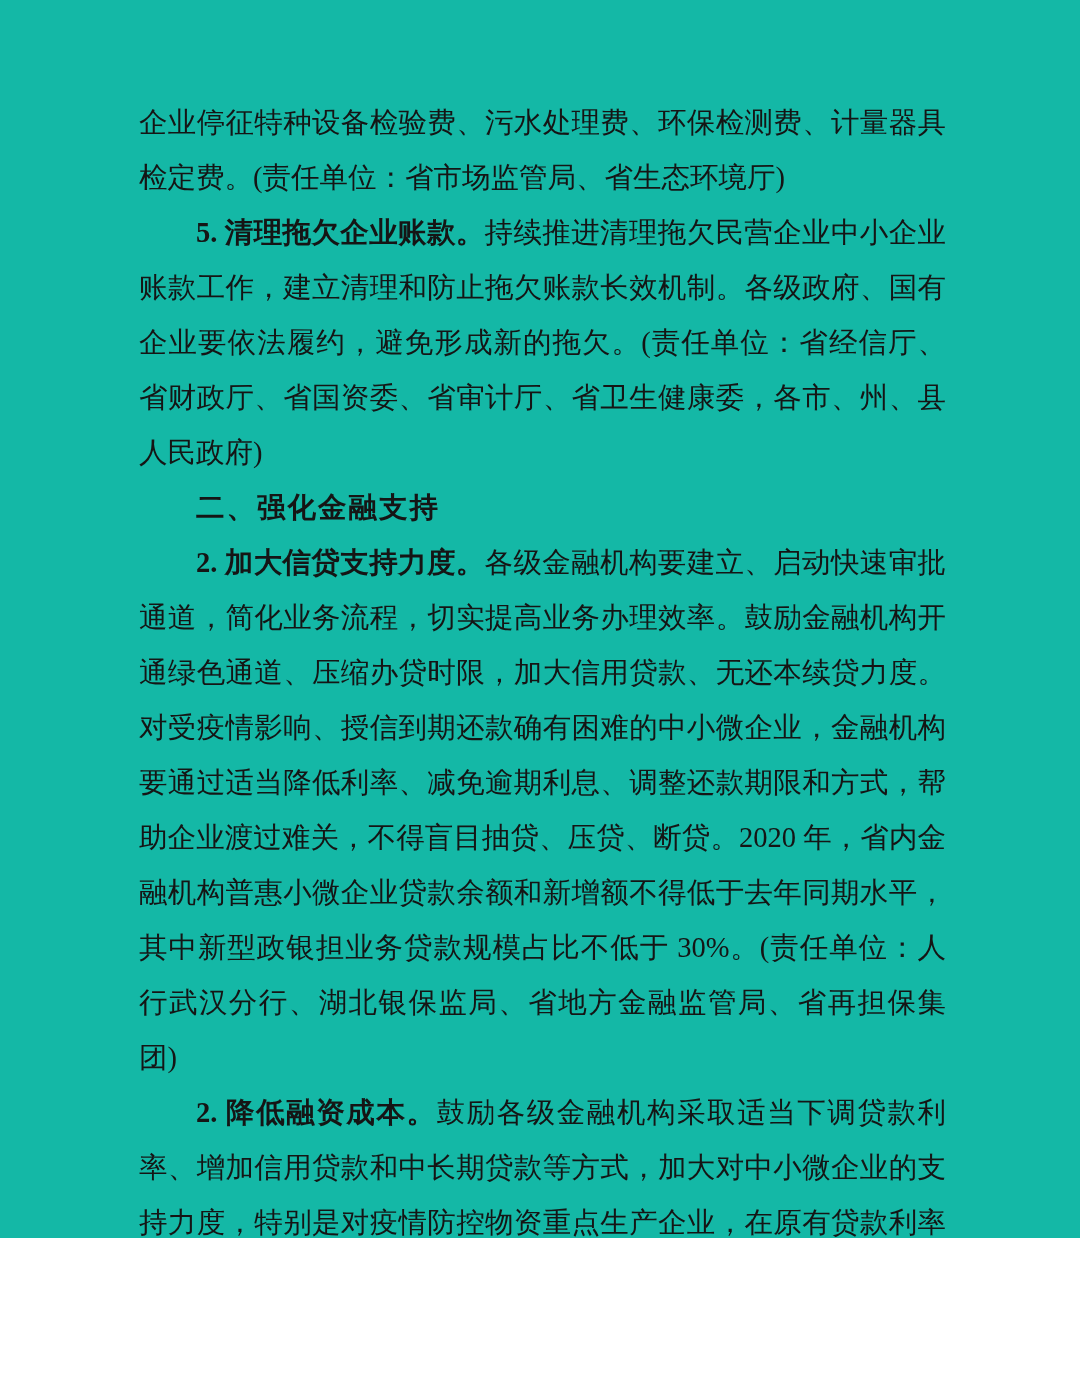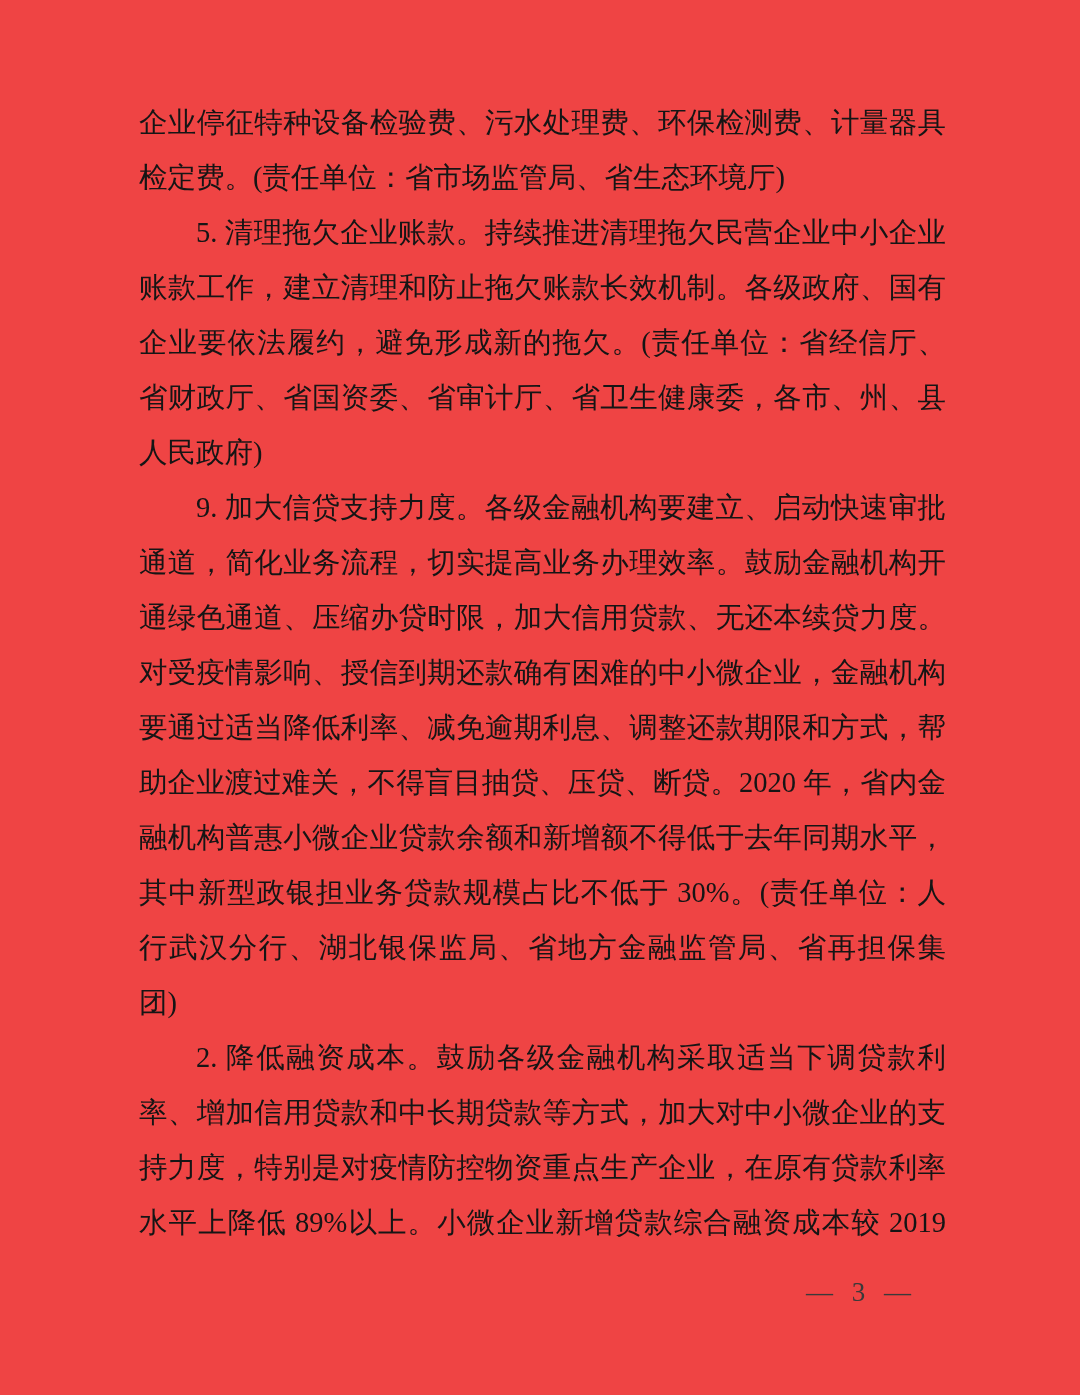--- a/index.html
+++ b/index.html
@@ -3,22 +3,22 @@
 <meta charset="utf-8">
 <style>
   html, body {
     margin: 0;
     padding: 0;
     background: #ffffff;
   }
   .page {
     position: relative;
     width: 1080px;
-    height: 1395px;
-    background: #ef4444;
+    height: 1238px;
+    background: #14b8a6;
     overflow: hidden;
     font-family: "Liberation Serif", "DejaVu Serif", serif;
     color: #151515;
   }
   .content {
     position: absolute;
     left: 139px;
     top: 95px;
     width: 807px;
     font-size: 28.5px;
@@ -30,21 +30,21 @@
     margin: 0;
     padding: 0;
   }
   .para {
     text-indent: 2em;
   }
   .cont {
     text-indent: 0;
   }
   .lead {
-    font-weight: normal;
+    font-weight: bold;
   }
   .heading {
     text-indent: 2em;
     font-weight: bold;
     font-family: "Liberation Sans", "DejaVu Sans", sans-serif;
     letter-spacing: 2px;
   }
   .fill-last {
     text-align-last: justify;
   }
@@ -63,22 +63,23 @@
 <body>
 
 <div class="page">
 
   <div class="content">
 
     <p class="cont"><span>企业停征特种设备检验费、污水处理费、环保检测费、计量器具检定费。(责任单位：省市场监管局、省生态环境厅)</span></p>
 
     <p class="para"><span class="lead">5. 清理拖欠企业账款。</span><span>持续推进清理拖欠民营企业中小企业账款工作，建立清理和防止拖欠账款长效机制。各级政府、国有企业要依法履约，避免形成新的拖欠。(责任单位：省经信厅、省财政厅、省国资委、省审计厅、省卫生健康委，各市、州、县人民政府)</span></p>
 
+    <p class="heading">二、强化金融支持</p>
 
-    <p class="para"><span class="lead">9. 加大信贷支持力度。</span><span>各级金融机构要建立、启动快速审批通道，简化业务流程，切实提高业务办理效率。鼓励金融机构开通绿色通道、压缩办贷时限，加大信用贷款、无还本续贷力度。对受疫情影响、授信到期还款确有困难的中小微企业，金融机构要通过适当降低利率、减免逾期利息、调整还款期限和方式，帮助企业渡过难关，不得盲目抽贷、压贷、断贷。2020 年，省内金融机构普惠小微企业贷款余额和新增额不得低于去年同期水平，其中新型政银担业务贷款规模占比不低于 30%。(责任单位：人行武汉分行、湖北银保监局、省地方金融监管局、省再担保集团)</span></p>
+    <p class="para"><span class="lead">2. 加大信贷支持力度。</span><span>各级金融机构要建立、启动快速审批通道，简化业务流程，切实提高业务办理效率。鼓励金融机构开通绿色通道、压缩办贷时限，加大信用贷款、无还本续贷力度。对受疫情影响、授信到期还款确有困难的中小微企业，金融机构要通过适当降低利率、减免逾期利息、调整还款期限和方式，帮助企业渡过难关，不得盲目抽贷、压贷、断贷。2020 年，省内金融机构普惠小微企业贷款余额和新增额不得低于去年同期水平，其中新型政银担业务贷款规模占比不低于 30%。(责任单位：人行武汉分行、湖北银保监局、省地方金融监管局、省再担保集团)</span></p>
 
     <p class="para fill-last"><span class="lead">2. 降低融资成本。</span><span>鼓励各级金融机构采取适当下调贷款利率、增加信用贷款和中长期贷款等方式，加大对中小微企业的支持力度，特别是对疫情防控物资重点生产企业，在原有贷款利率水平上降低 89%以上。小微企业新增贷款综合融资成本较 2019</span></p>
 
   </div>
 
   <div class="page-number">— 3 —</div>
 
 </div>
 
 </body></html>

